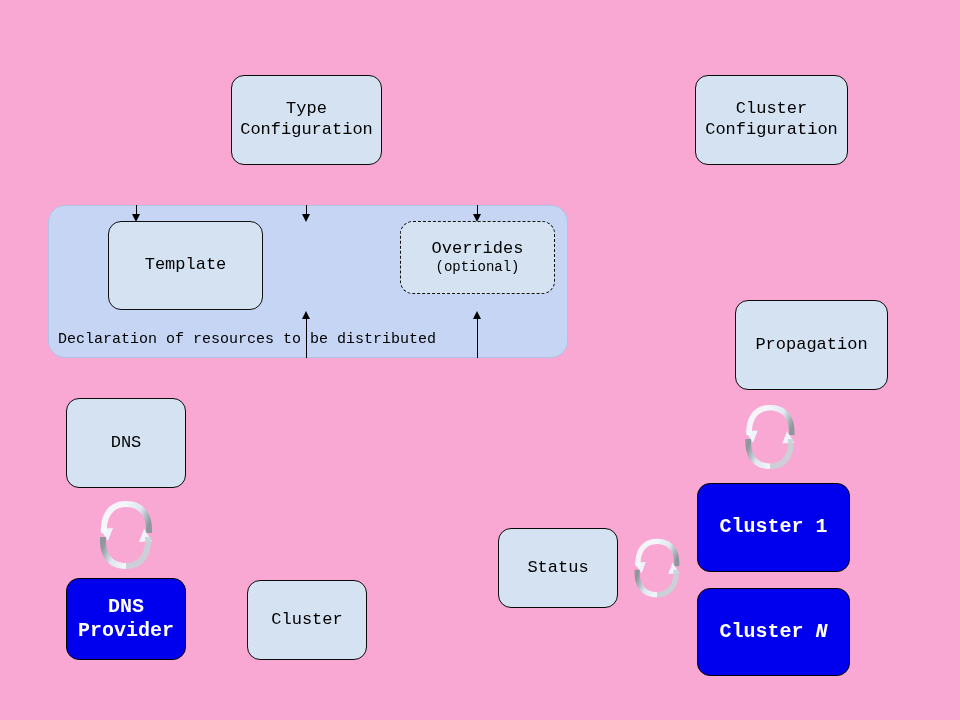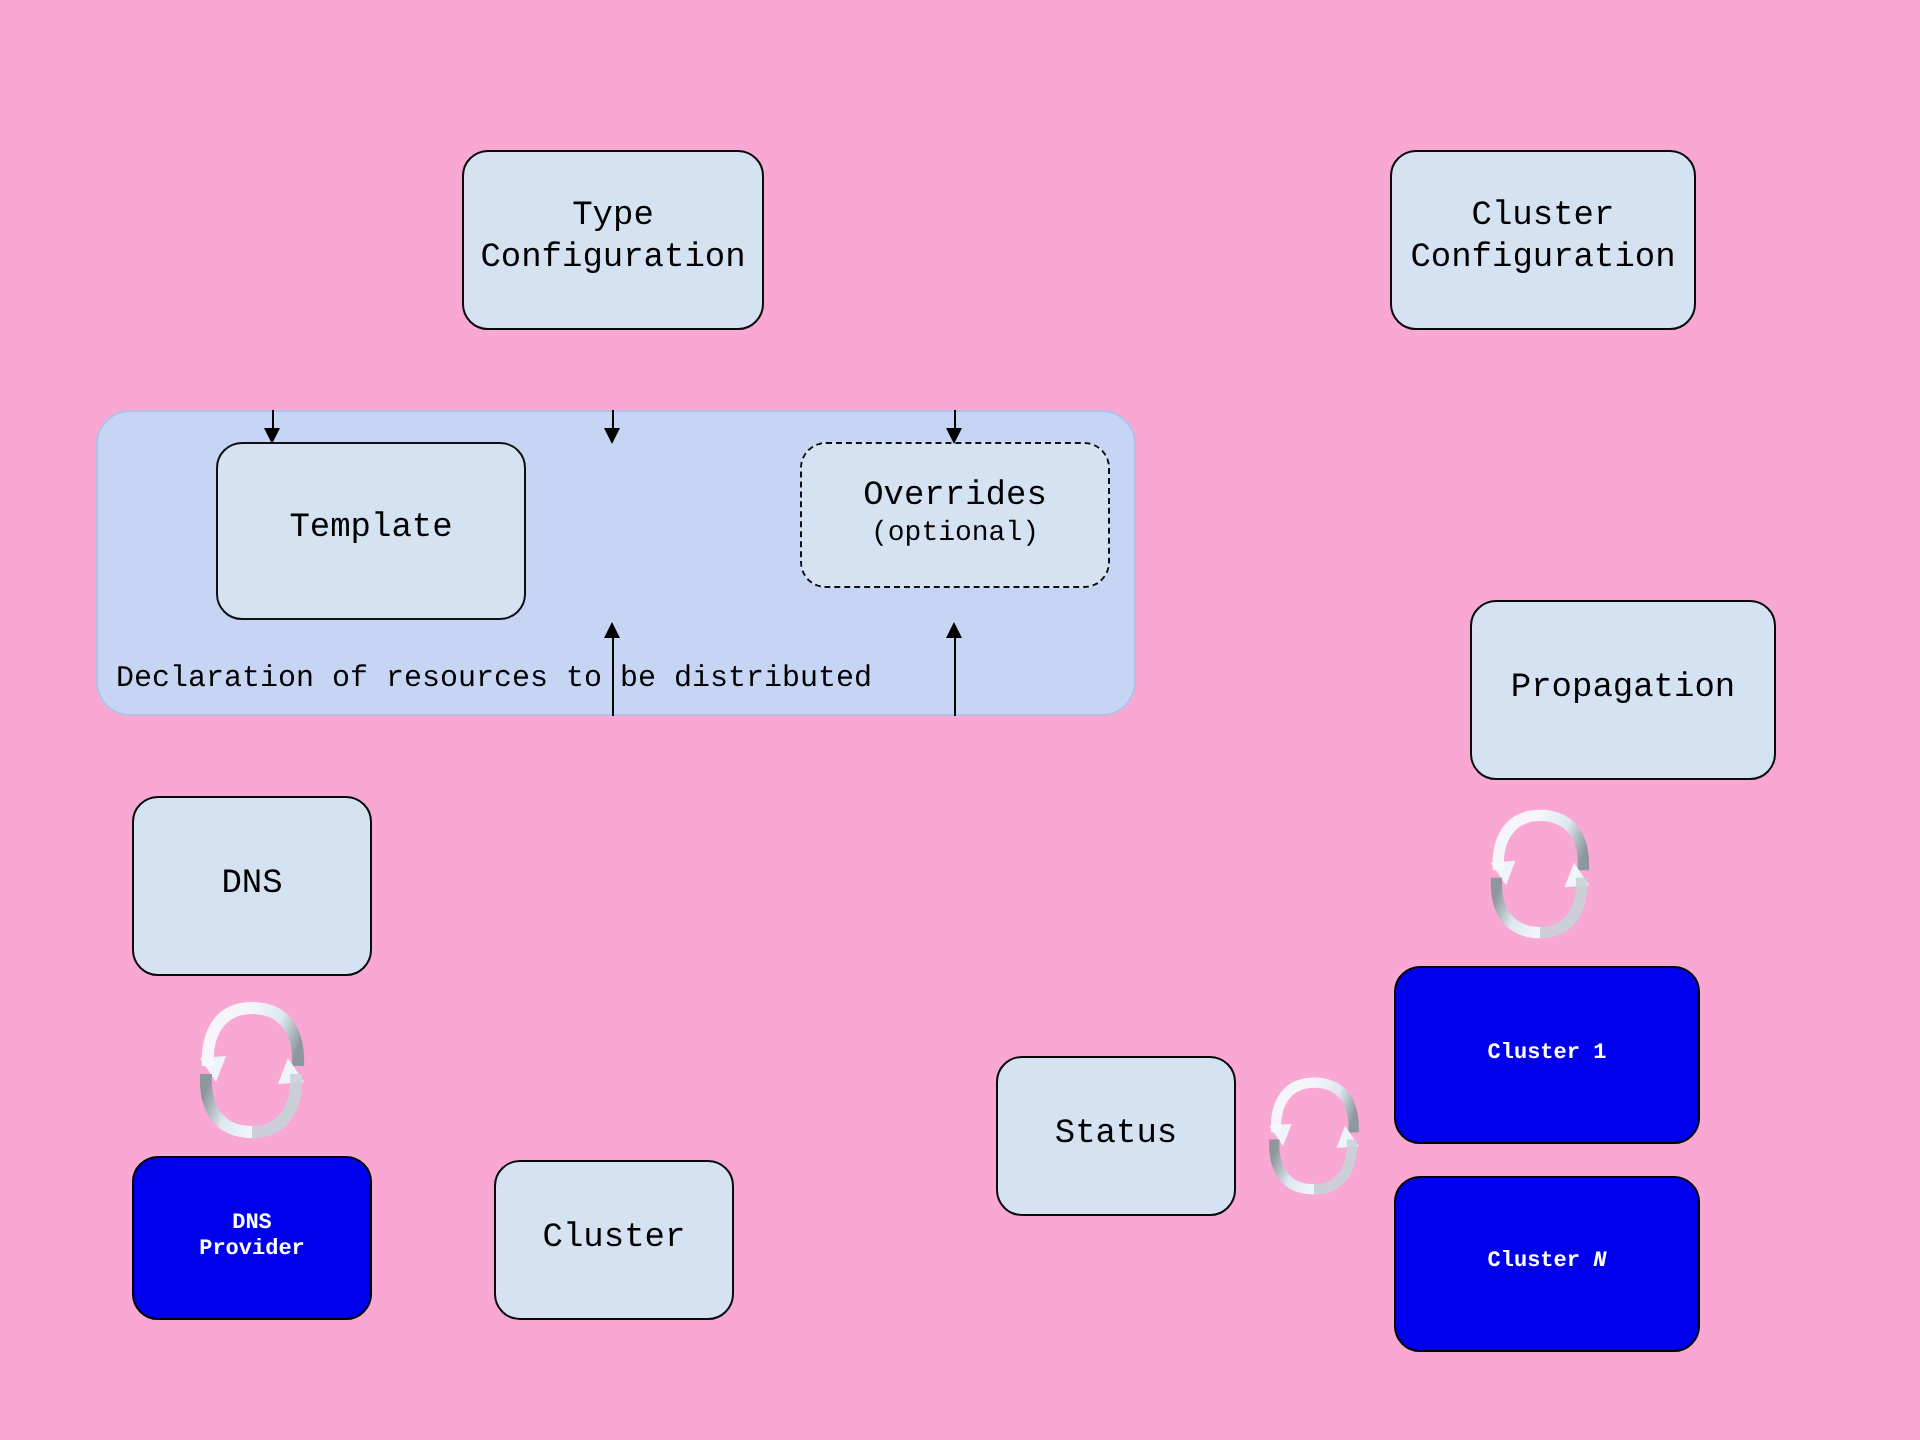--- a/index.html
+++ b/index.html
@@ -29,21 +29,21 @@
   .box-light {
     background: #d4e2f2;
     border: 1px solid #0a0a0a;
     color: #000000;
     font-size: 17px;
   }
   .box-blue {
     background: #0000ee;
     border: 1px solid #000000;
     color: #ffffff;
-    font-size: 11px;
+    font-size: 20px;
     font-weight: bold;
   }
   .box-inner {
     background: #d4e2f2;
     border: 1px solid #101010;
     color: #000000;
     font-size: 17px;
     border-radius: 13px;
   }
   .box-dashed {

